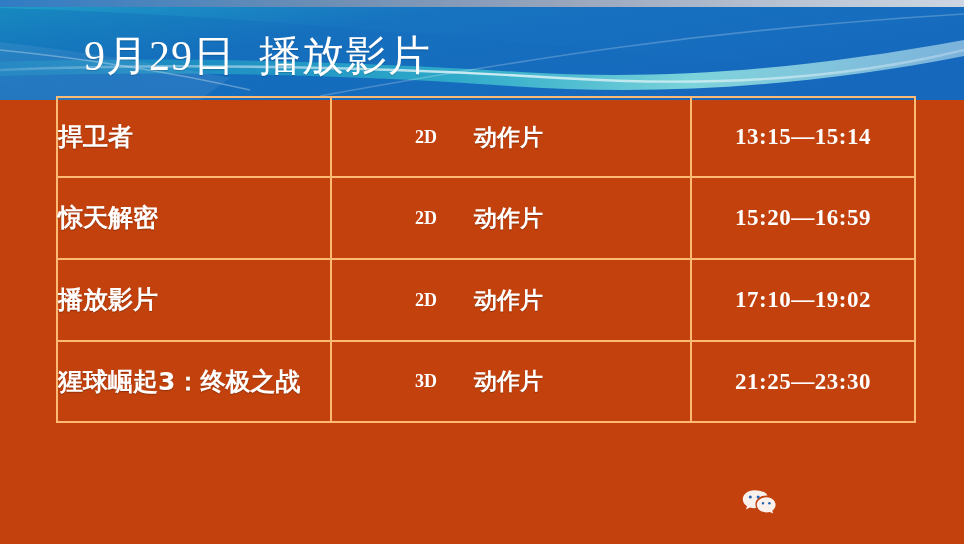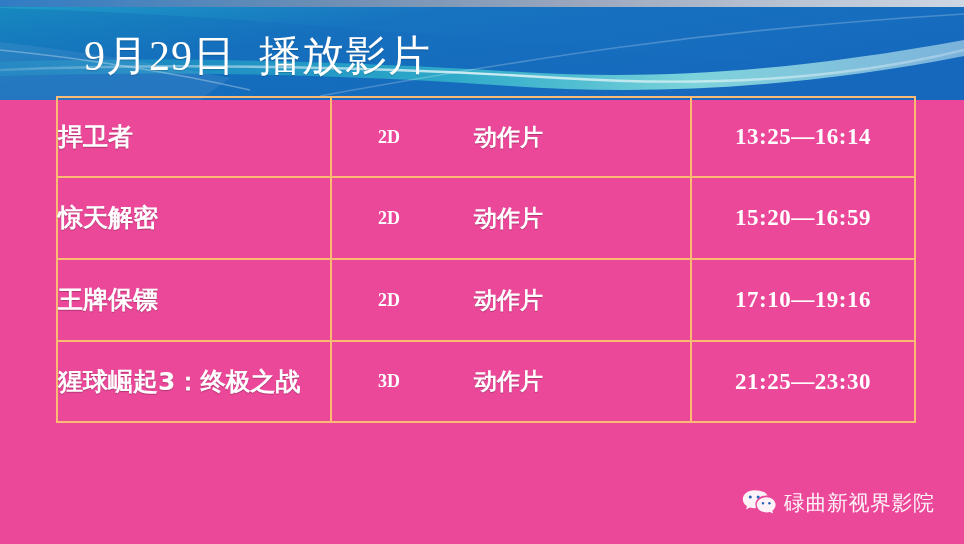--- a/index.html
+++ b/index.html
@@ -9,21 +9,21 @@
   }
   body {
     font-family: "Liberation Sans", "DejaVu Sans", sans-serif;
   }
 
   #slide {
     position: relative;
     width: 964px;
     height: 544px;
     overflow: hidden;
-    background: #ec4899;
+    background: #c2410c;
   }
 
   
   .top-strip {
     position: absolute;
     left: 0; top: 0;
     width: 964px; height: 7px;
     background: linear-gradient(to right, #2f7cc4 0%, #6f8fb4 35%, #9aa7bd 60%, #b9c3d2 82%, #cdd6e2 100%);
   }
 
@@ -83,21 +83,21 @@
     align-items: center;
     justify-content: flex-start;
     padding: 0 0 0 46px;
     box-sizing: border-box;
   }
   .c-fmt {
     font-size: 18px;
     font-weight: bold;
     font-family: "Liberation Serif", "DejaVu Serif", serif;
     width: 96px;
-    text-align: left;
+    text-align: center;
   }
   .c-genre {
     font-size: 23px;
     font-weight: bold;
     font-family: "DejaVu Sans", sans-serif;
     text-shadow: 0 1px 1px rgba(0,0,0,0.25);
   }
   .c-time {
     font-size: 23px;
     font-weight: bold;
@@ -191,41 +191,41 @@
     </colgroup>
     <tbody>
       <tr class="r1">
         <td class="c-title">捍卫者</td>
         <td>
           <div class="fmt-wrap">
             <span class="c-fmt">2D</span>
             <span class="c-genre">动作片</span>
           </div>
         </td>
-        <td class="c-time">13:25—16:14</td>
+        <td class="c-time">13:15—15:14</td>
       </tr>
       <tr class="r2">
         <td class="c-title">惊天解密</td>
         <td>
           <div class="fmt-wrap">
             <span class="c-fmt">2D</span>
             <span class="c-genre">动作片</span>
           </div>
         </td>
         <td class="c-time">15:20—16:59</td>
       </tr>
       <tr class="r3">
-        <td class="c-title">王牌保镖</td>
+        <td class="c-title">播放影片</td>
         <td>
           <div class="fmt-wrap">
             <span class="c-fmt">2D</span>
             <span class="c-genre">动作片</span>
           </div>
         </td>
-        <td class="c-time">17:10—19:16</td>
+        <td class="c-time">17:10—19:02</td>
       </tr>
       <tr class="r5">
         <td class="c-title">猩球崛起3：终极之战</td>
         <td>
           <div class="fmt-wrap">
             <span class="c-fmt">3D</span>
             <span class="c-genre">动作片</span>
           </div>
         </td>
         <td class="c-time">21:25—23:30</td>
@@ -244,16 +244,15 @@
         <circle cx="8.3" cy="8.0" r="1.5" fill="#1668bd"></circle>
         <circle cx="16.1" cy="8.0" r="1.5" fill="#1668bd"></circle>
 
         <path d="M24.3 8.2 C19.0 8.2 14.8 11.6 14.8 15.8 C14.8 20.0 19.0 23.4 24.3 23.4
                  C25.5 23.4 26.7 23.2 27.8 22.9 L31.2 24.6 L30.3 21.7
                  C32.3 20.3 33.6 18.2 33.6 15.8 C33.6 11.6 29.5 8.2 24.3 8.2 Z" fill="#ffffff"></path>
         <circle cx="21.0" cy="14.2" r="1.25" fill="#1668bd"></circle>
         <circle cx="27.4" cy="14.2" r="1.25" fill="#1668bd"></circle>
       </svg>
     </span>
-    <span class="wm-label">碌曲新视界影院</span>
   </div>
 
 </div>
 
 </body></html>

